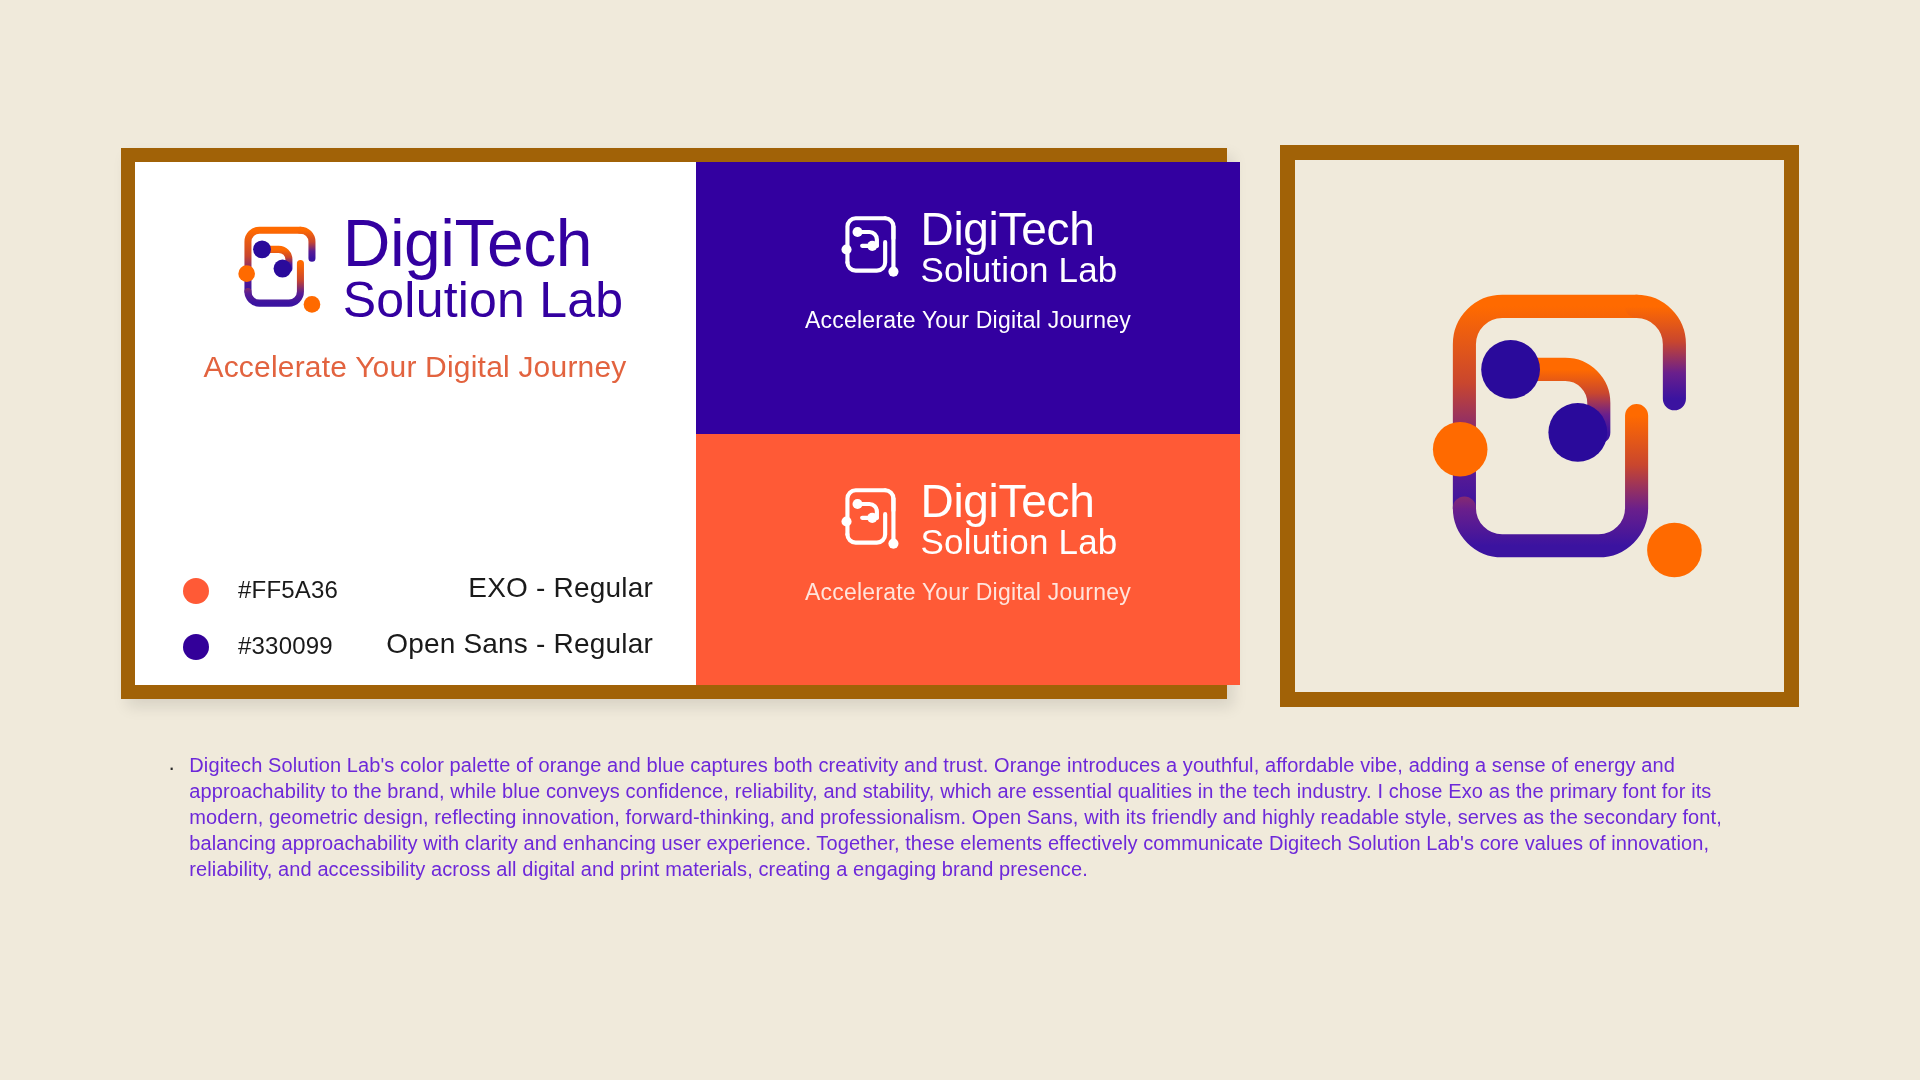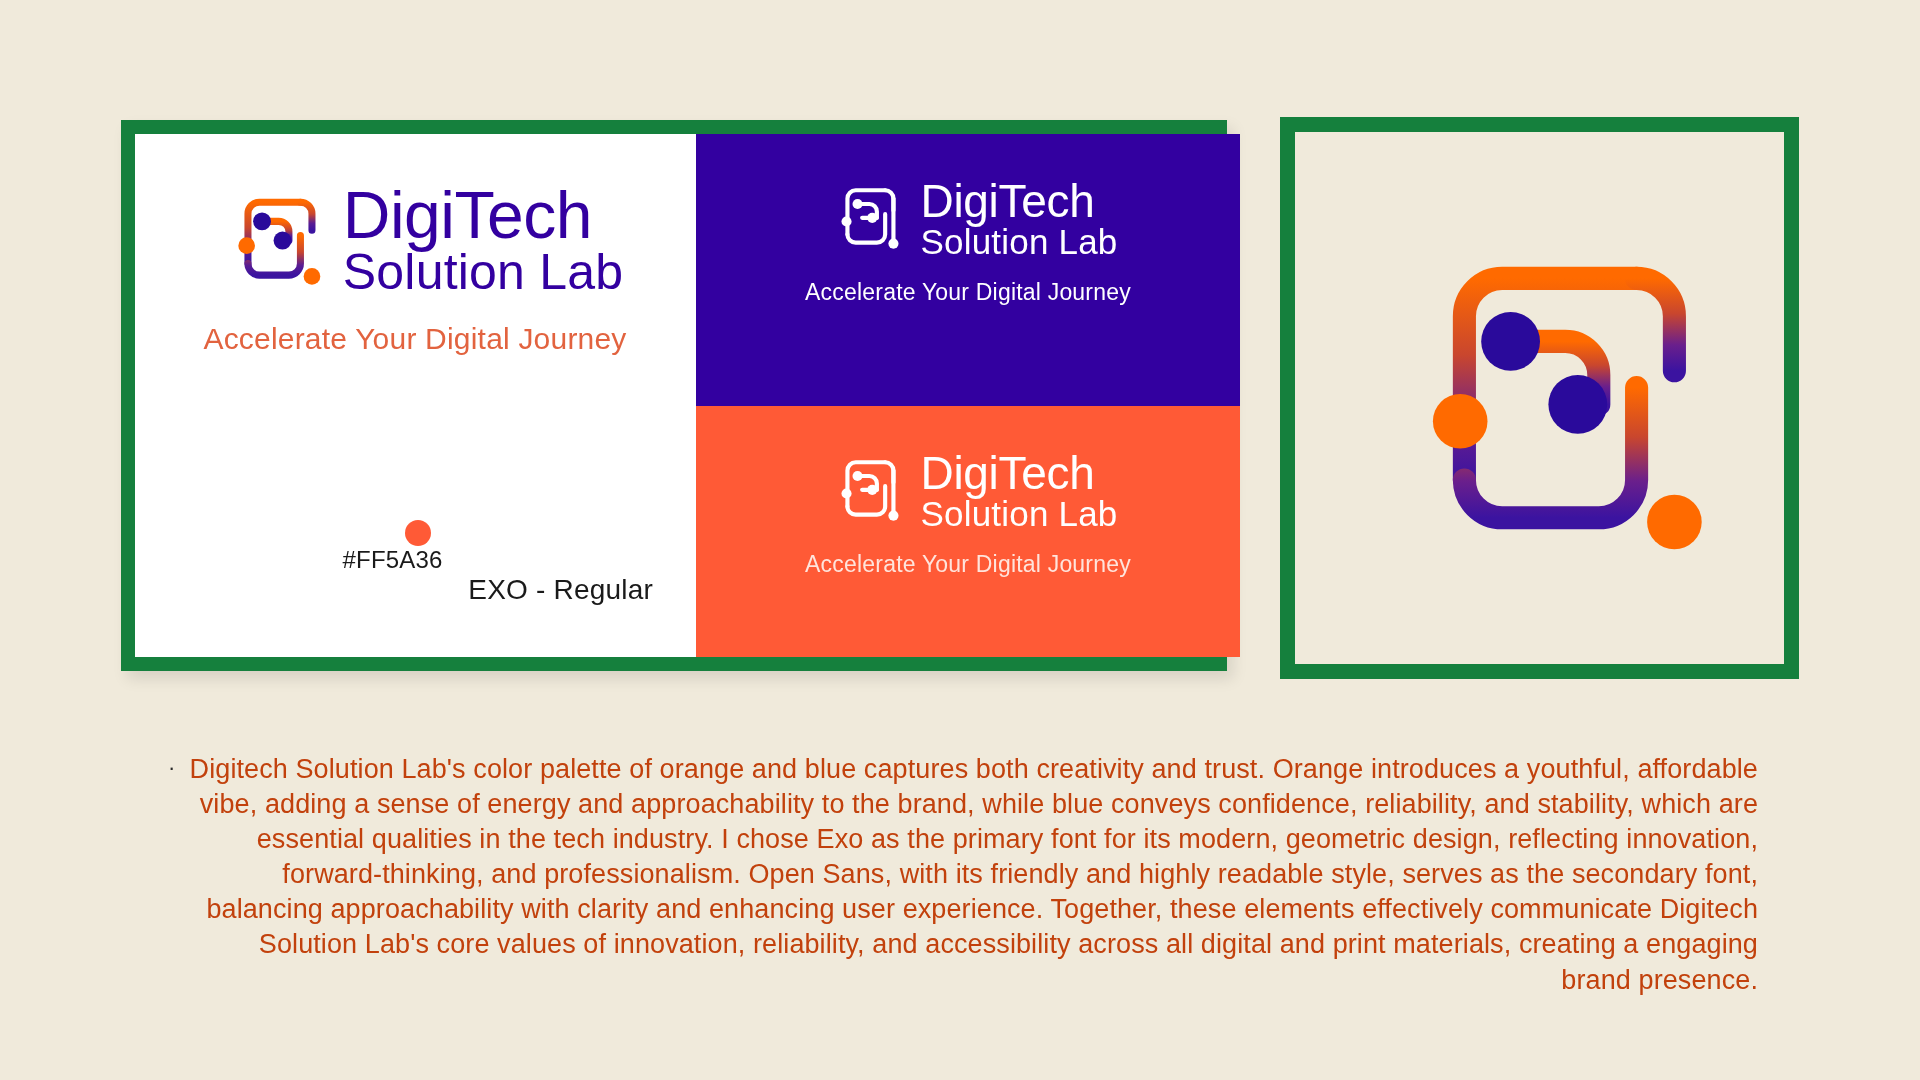--- a/index.html
+++ b/index.html
@@ -11,22 +11,23 @@
     height: 1080px;
     background: #F0EADB;
     font-family: "Liberation Sans", sans-serif;
     overflow: hidden;
     position: relative;
   }
 
   
   .card-frame {
     position: absolute;
-    background: #15803d;
+    background: #a16207;
     box-sizing: border-box;
+    margin-top: 28px;
   }
   #left-card {
     left: 121px;
     top: 120px;
     width: 1106px;
     height: 551px;
     padding: 14px;
     box-shadow: 6px 8px 14px rgba(0,0,0,0.10);
   }
   #right-card {
@@ -141,23 +142,22 @@
 
   
   .spec-block {
     position: absolute;
     left: 48px;
     top: 386px;
     width: 470px;
   }
   .spec-row {
     display: flex;
-    align-items: center;
+    align-items: flex-end;
     height: 56px;
-    flex-direction: column;
   }
   .swatch {
     width: 26px;
     height: 26px;
     border-radius: 50%;
     flex: none;
   }
   .swatch-hex {
     margin-left: 29px;
     font-size: 24px;
@@ -193,25 +193,25 @@
     gap: 14px;
   }
   .bullet-dot {
     color: #2A2A2A;
     font-size: 22px;
     line-height: 1.25;
     flex: none;
     padding-top: 2px;
   }
   .body-text {
-    font-size: 27px;
+    font-size: 20px;
     line-height: 1.30;
-    color: #c2410c;
+    color: #6d28d9;
     letter-spacing: 0.1px;
-    text-align: right;
+    text-align: left;
   }
 </style>
 </head>
 <body>
 
 <div class="card-frame" id="left-card">
   <div class="card-inner">
 
     <div class="pane-white">
 
@@ -255,20 +255,25 @@
       </div>
 
       <div class="spec-block">
 
         <div class="spec-row">
           <span class="swatch" style="background:#FF5A36;"></span>
           <span class="swatch-hex">#FF5A36</span>
           <span class="spec-font">EXO - Regular</span>
         </div>
 
+        <div class="spec-row">
+          <span class="swatch" style="background:#330099;"></span>
+          <span class="swatch-hex">#330099</span>
+          <span class="spec-font">Open Sans - Regular</span>
+        </div>
 
       </div>
     </div>
 
     <div class="pane-stack">
 
       <div class="pane-purple">
         <div class="lockup-rev">
           <div class="lockup-rev-row">
             <span>

